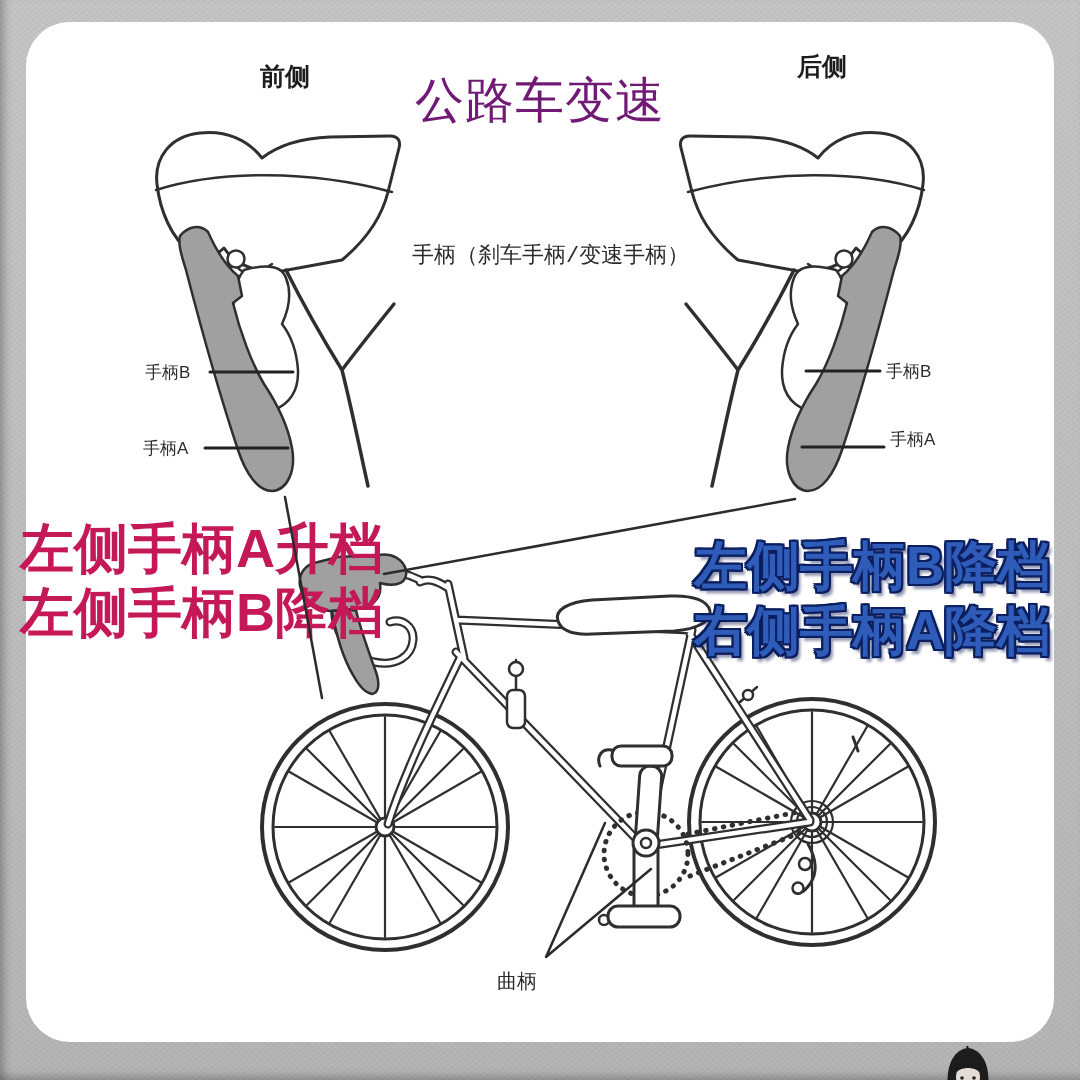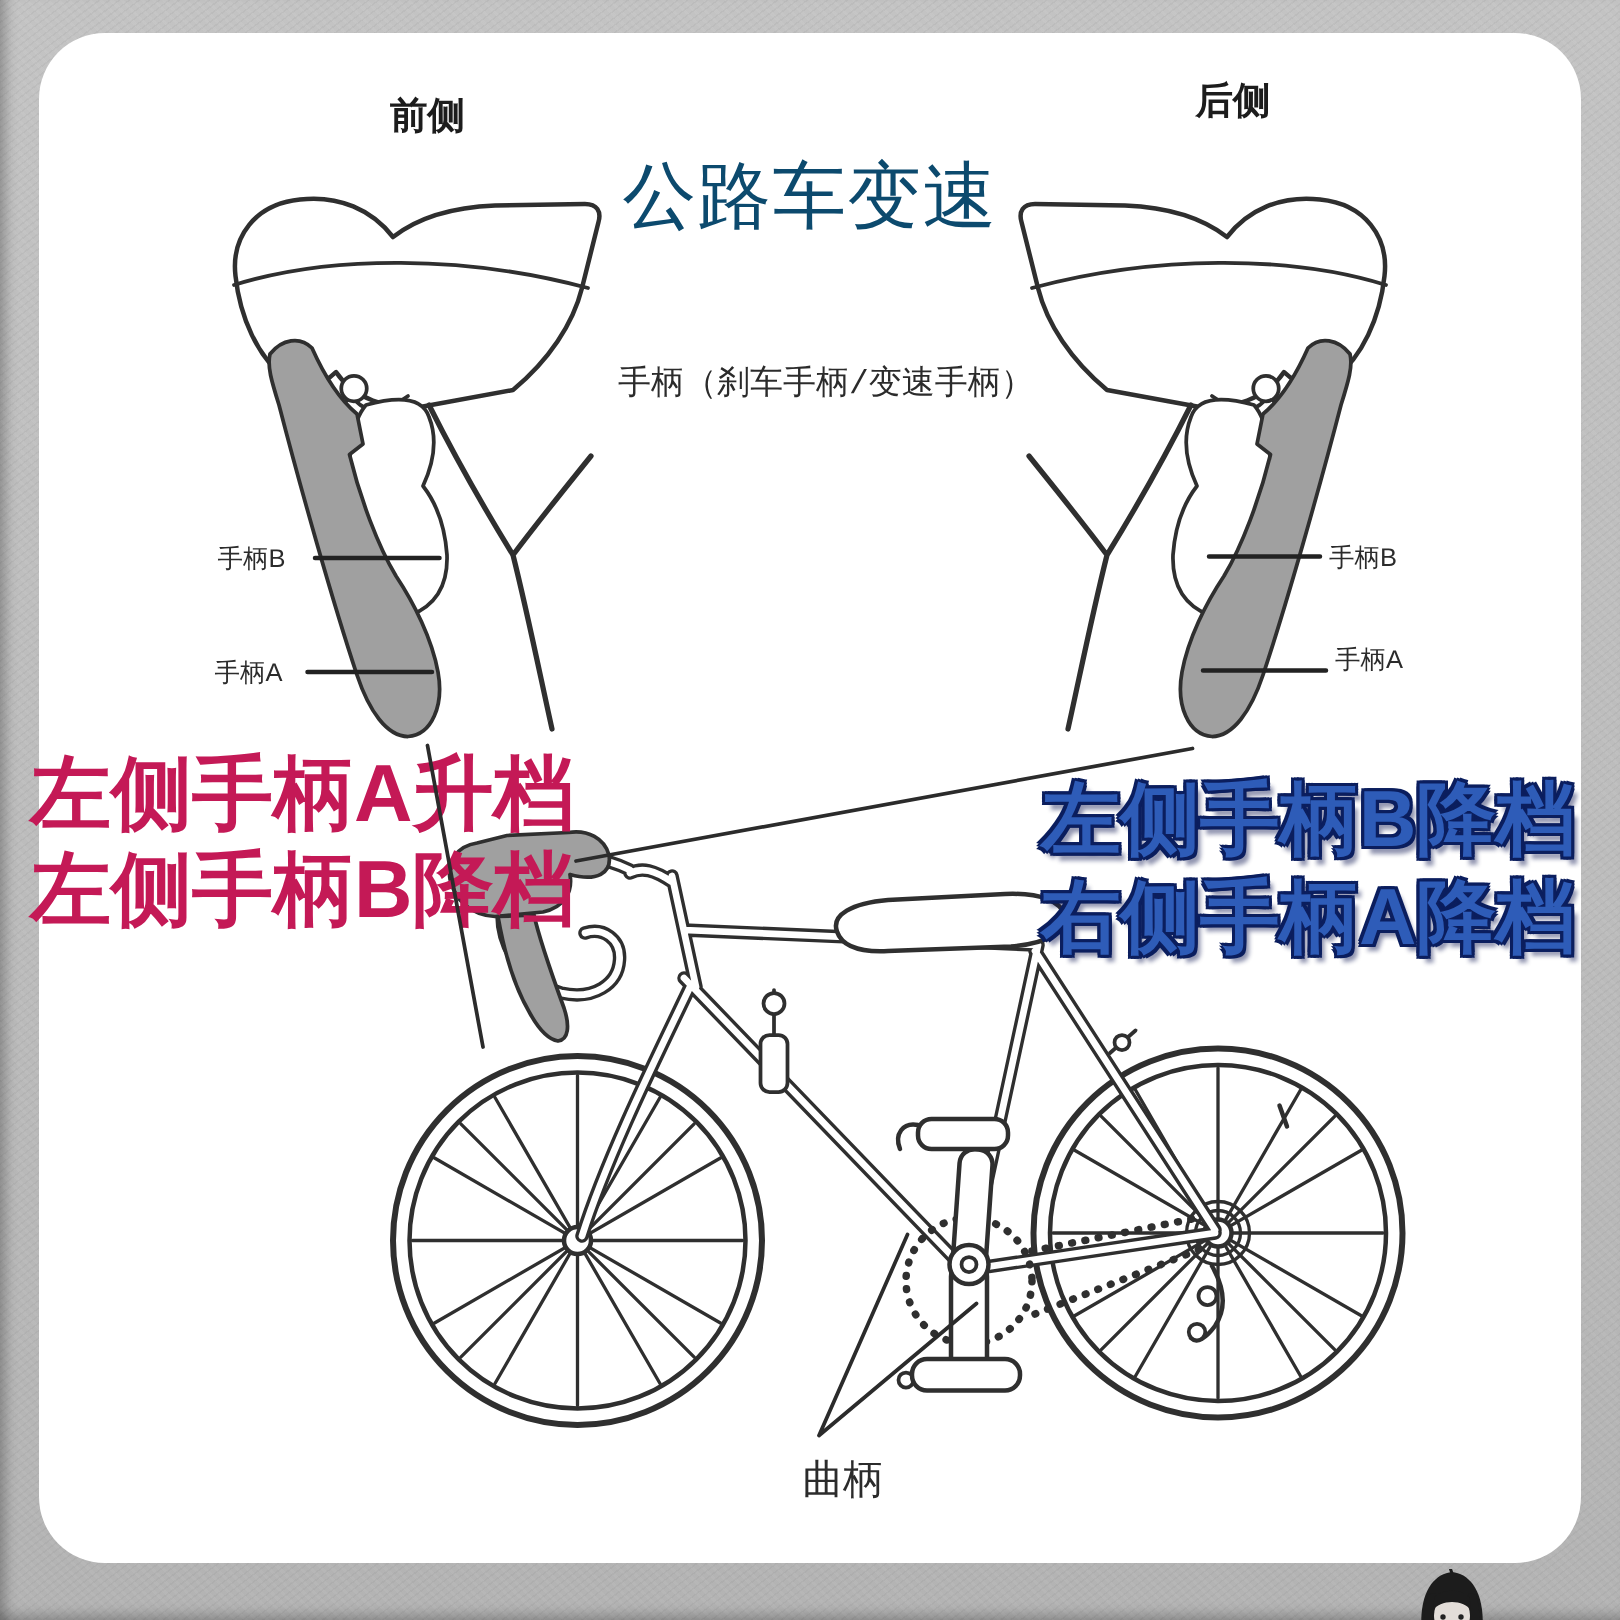--- a/index.html
+++ b/index.html
@@ -20,33 +20,33 @@
   .card{
     position:absolute;left:26px;top:22px;right:26px;bottom:38px;
     background:var(--card);border-radius:44px;
   }
   .abs{position:absolute;}
   svg.layer{position:absolute;left:0;top:0;width:1080px;height:1080px;pointer-events:none;}
 
   
   .title{
     left:50%;top:68px;transform:translateX(-50%);
-    font-size:49px;font-weight:500;color:#0c4a6e;letter-spacing:1px;white-space:nowrap;margin-top:30px;
+    font-size:49px;font-weight:500;color:#701a75;letter-spacing:1px;white-space:nowrap;
   }
   .side-label{font-size:25px;font-weight:700;color:#1c1c1c;white-space:nowrap;text-align:center;}
   .front-side{left:260px;top:60px;}
   .rear-side{left:797px;top:50px;}
   .part-label{font-size:17px;color:var(--label);white-space:nowrap;}
   .lever-label{left:412px;top:240px;font-size:22px;font-family:Liberation Mono, monospace;}
   .lbl-left-b{left:145px;top:361px;}
   .lbl-left-a{left:143px;top:437px;}
   .lbl-right-b{left:886px;top:360px;}
   .lbl-right-a{left:890px;top:428px;}
-  .crank-label{left:497px;top:968px;font-size:27px;margin-left:38px;}
-  .shift-note{font-weight:700;white-space:nowrap;line-height:1.18;}
+  .crank-label{left:497px;top:968px;font-size:20px;}
+  .shift-note{font-weight:700;white-space:nowrap;line-height:1.18;margin-top:19px;}
   .pink-note{left:20px;top:498px;font-size:54px;color:var(--pink);letter-spacing:0px;}
   .blue-note{
     left:694px;top:514px;font-size:53px;color:var(--blue-fill);line-height:1.23;
     text-shadow:2px 0 0 var(--blue-outline),-2px 0 0 var(--blue-outline),
       0 2px 0 var(--blue-outline),0 -2px 0 var(--blue-outline),
       2px 2px 0 var(--blue-outline),-2px -2px 0 var(--blue-outline),
       2px -2px 0 var(--blue-outline),-2px 2px 0 var(--blue-outline),
       4px 5px 3px rgba(10,20,80,.45);
   }
 

